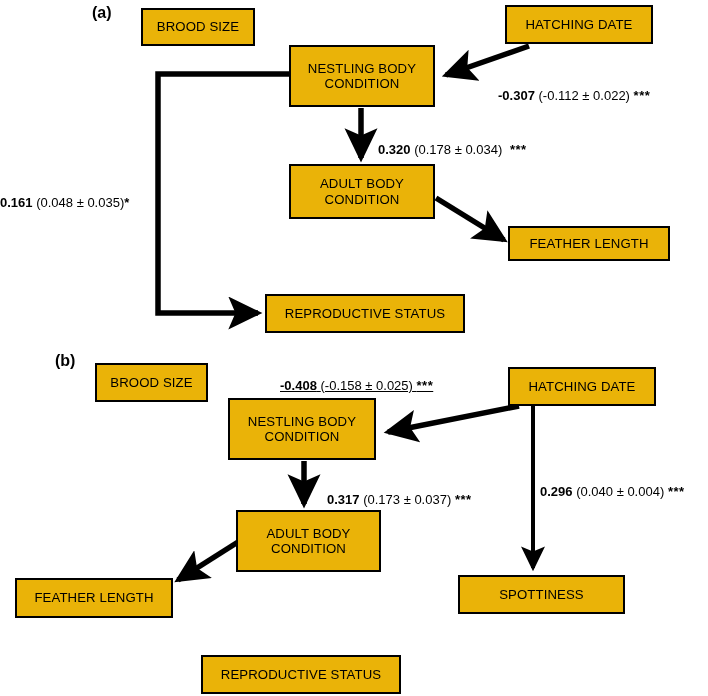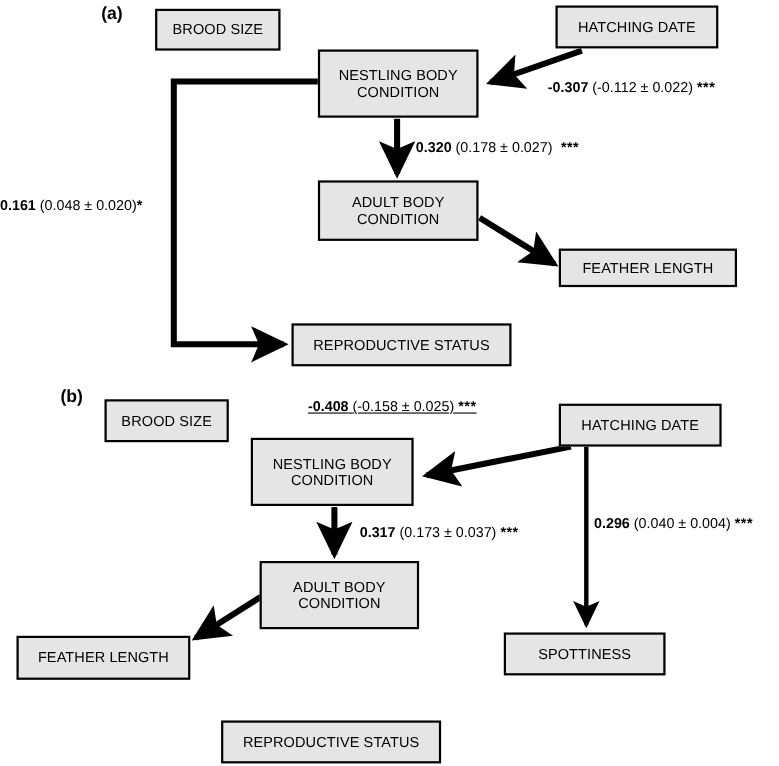--- a/index.html
+++ b/index.html
@@ -20,21 +20,21 @@
     left: 0;
     top: 0;
     width: 708px;
     height: 696px;
     pointer-events: none;
   }
   .node {
     position: absolute;
     box-sizing: border-box;
     border: 2.5px solid #000000;
-    background: #e5e5e5;
+    background: #eab308;
     color: #000000;
     display: flex;
     align-items: center;
     justify-content: center;
     text-align: center;
     line-height: 1.15;
     font-size: 13.2px;
     letter-spacing: 0.1px;
     z-index: 3;
   }
@@ -45,20 +45,21 @@
     font-size: 16px;
     color: #000000;
     z-index: 4;
   }
   .edge-label {
     position: absolute;
     font-size: 13px;
     color: #000000;
     white-space: nowrap;
     z-index: 4;
+    margin-top: 16px;
   }
   .edge-label b {
     font-weight: bold;
   }
   .edge-label .stars {
     font-weight: bold;
     letter-spacing: 0.5px;
   }
 </style>
 </head>
@@ -139,28 +140,28 @@
   </div>
 
   <div class="edge-label" style="left:498px; top:72px;">
     <b>-0.307</b>
     <span>(-0.112 ± 0.022)</span>
     <span class="stars">***</span>
   </div>
 
   <div class="edge-label" style="left:378px; top:126px;">
     <b>0.320</b>
-    <span>(0.178 ± 0.027)</span>
+    <span>(0.178 ± 0.034)</span>
     <span class="stars" style="margin-left:4px;">***</span>
   </div>
 
 
   <div class="edge-label" style="left:0px; top:179px;">
     <b>0.161</b>
-    <span>(0.048 ± 0.020)</span><span class="stars">*</span>
+    <span>(0.048 ± 0.035)</span><span class="stars">*</span>
   </div>
 
   <div class="panel-label" style="left:55px; top:352px;">(b)</div>
 
   <div class="node" style="left:95px; top:363px; width:113px; height:39px;">
     <span>BROOD SIZE</span>
   </div>
 
   <div class="node" style="left:228px; top:398px; width:148px; height:62px;">
     <div>
@@ -177,21 +178,21 @@
     <div>
       <span>ADULT BODY</span>
       <span>CONDITION</span>
     </div>
   </div>
 
   <div class="node" style="left:15px; top:578px; width:158px; height:40px;">
     <span>FEATHER LENGTH</span>
   </div>
 
-  <div class="node" style="left:458px; top:575px; width:147px; height:39px;">
+  <div class="node" style="left:458px; top:575px; width:167px; height:39px;">
     <span>SPOTTINESS</span>
   </div>
 
   <div class="node" style="left:201px; top:655px; width:200px; height:39px;">
     <span>REPRODUCTIVE STATUS</span>
   </div>
 
   <div class="edge-label" style="left:280px; top:362px;text-decoration:underline;">
     <b>-0.408</b>
     <span>(-0.158 ± 0.025)</span>

